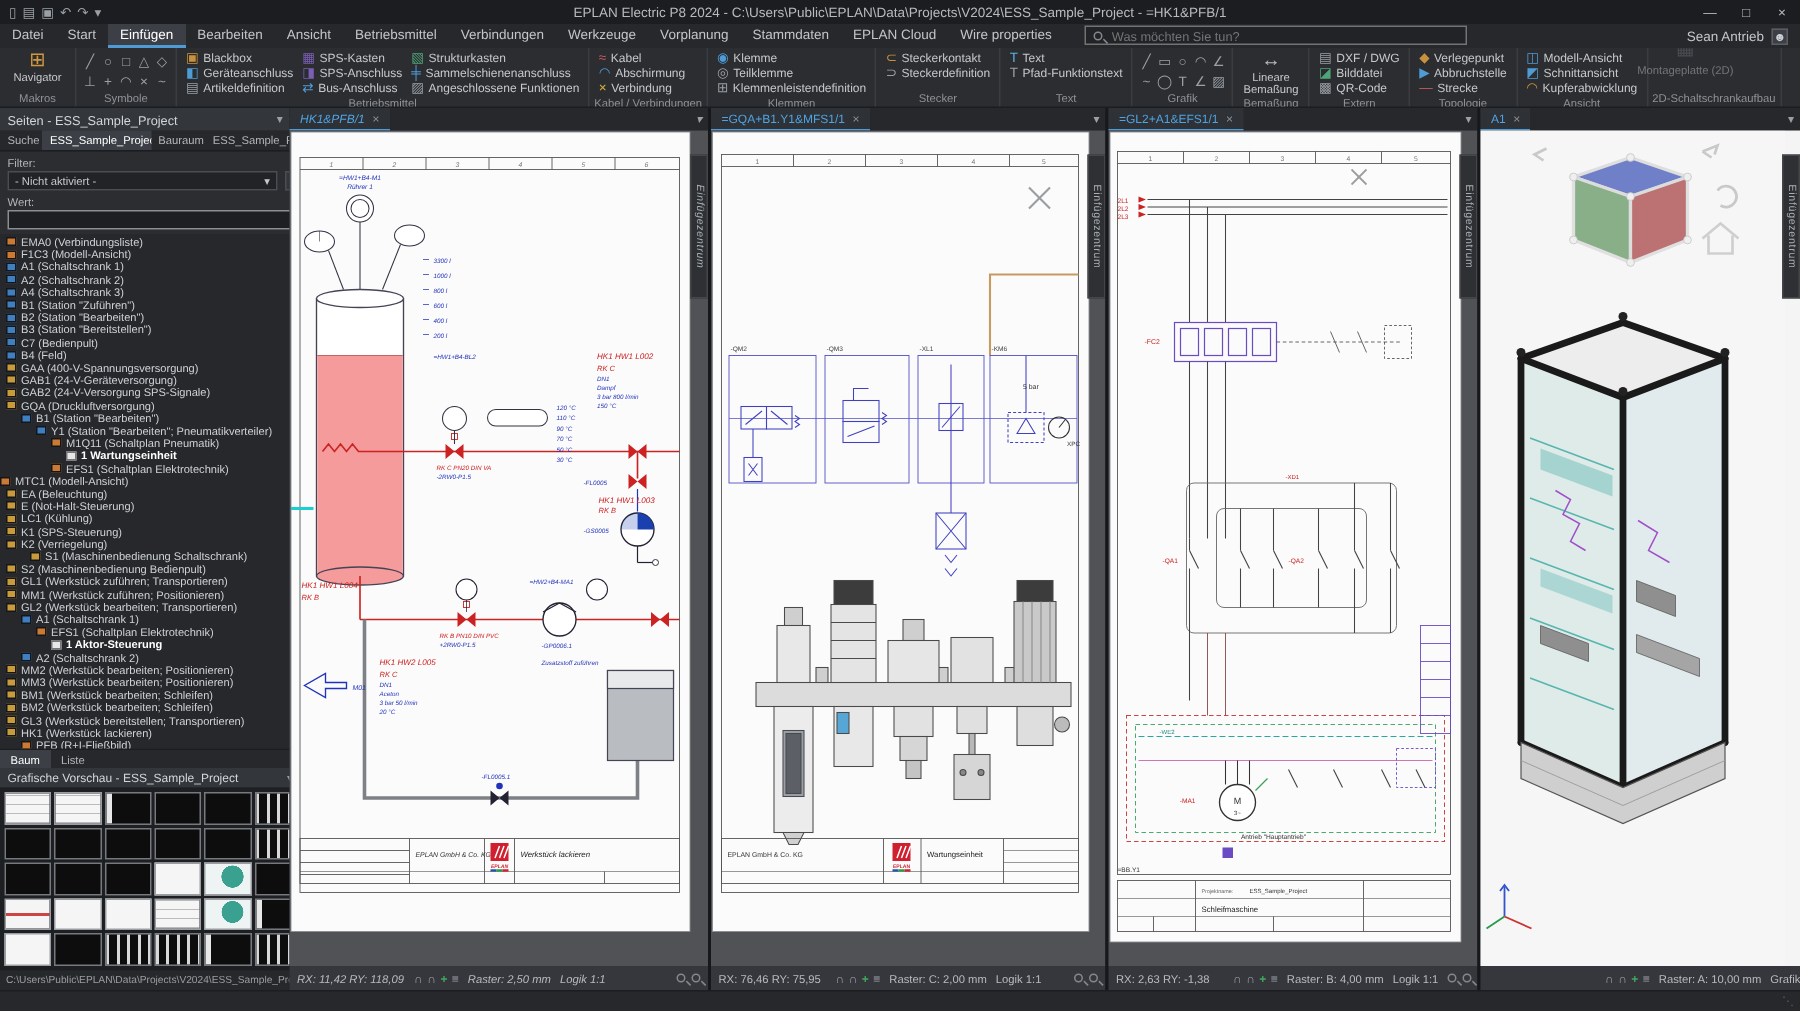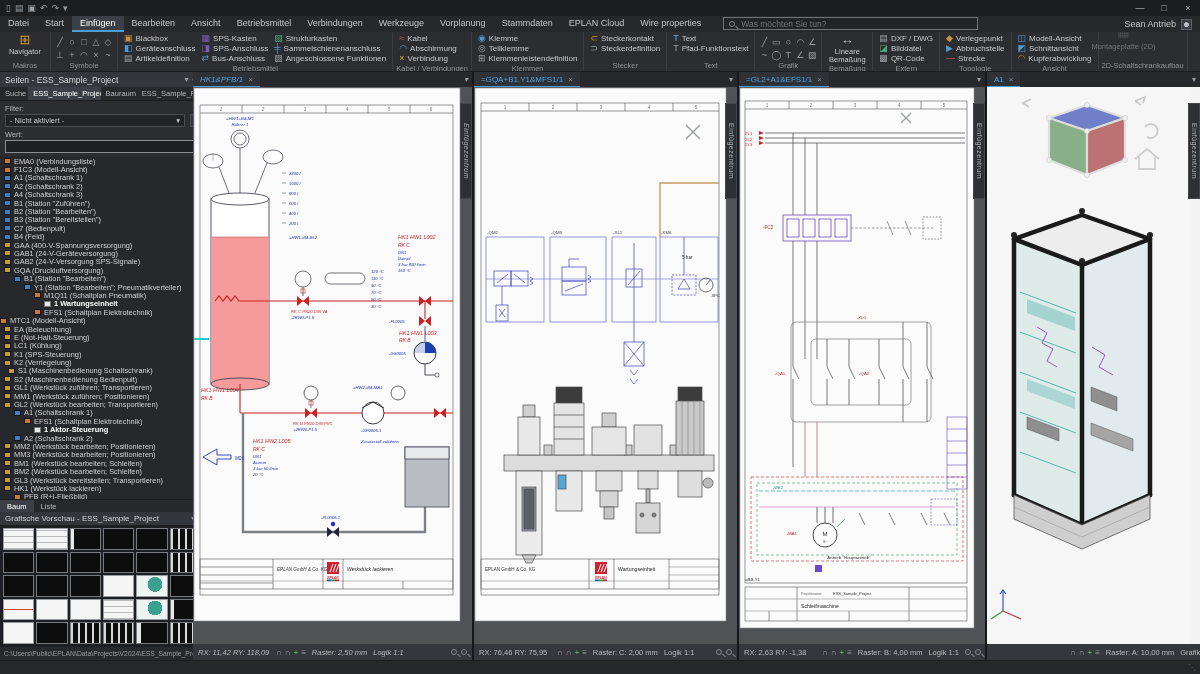--- a/index.html
+++ b/index.html
@@ -101,20 +101,21 @@
 
   <div class="titlebar">
     <div class="qa">
         <span class="qbtn"><span class="glyph" style="color: rgb(154, 160, 166); font-size: 9px;">▯</span></span>
         <span class="qbtn"><span class="glyph" style="color: rgb(154, 160, 166); font-size: 9px;">▤</span></span>
         <span class="qbtn"><span class="glyph" style="color: rgb(154, 160, 166); font-size: 9px;">▣</span></span>
         <span class="qbtn"><span class="glyph" style="color: rgb(154, 160, 166); font-size: 9px;">↶</span></span>
         <span class="qbtn"><span class="glyph" style="color: rgb(154, 160, 166); font-size: 9px;">↷</span></span>
         <span class="qbtn"><span class="glyph" style="color: rgb(154, 160, 166); font-size: 9px;">▾</span></span>
       </div>
+    <div class="apptitle">EPLAN Electric P8 2024  -  C:\Users\Public\EPLAN\Data\Projects\V2024\ESS_Sample_Project - =HK1&amp;PFB/1</div>
     <div class="winctl">
       <span class="wbtn">—</span>
       <span class="wbtn">□</span>
       <span class="wbtn">×</span>
     </div>
   </div>
 
   <div class="ribtabs">
     <div class="rtabs">
         <span class="rtab">Datei</span>
@@ -495,21 +496,21 @@
           <span>LC1 (Kühlung)</span>
         </div>
         <div class="tree-row" style="padding-left: 4px;">
           <span class="ticon ic-folder"></span>
           <span>K1 (SPS-Steuerung)</span>
         </div>
         <div class="tree-row" style="padding-left: 4px;">
           <span class="ticon ic-folder"></span>
           <span>K2 (Verriegelung)</span>
         </div>
-        <div class="tree-row" style="padding-left: 8px;">
+        <div class="tree-row" style="padding-left: 20px;">
           <span class="ticon ic-folder"></span>
           <span>S1 (Maschinenbedienung Schaltschrank)</span>
         </div>
         <div class="tree-row" style="padding-left: 4px;">
           <span class="ticon ic-folder"></span>
           <span>S2 (Maschinenbedienung Bedienpult)</span>
         </div>
         <div class="tree-row" style="padding-left: 4px;">
           <span class="ticon ic-folder"></span>
           <span>GL1 (Werkstück zuführen; Transportieren)</span>

